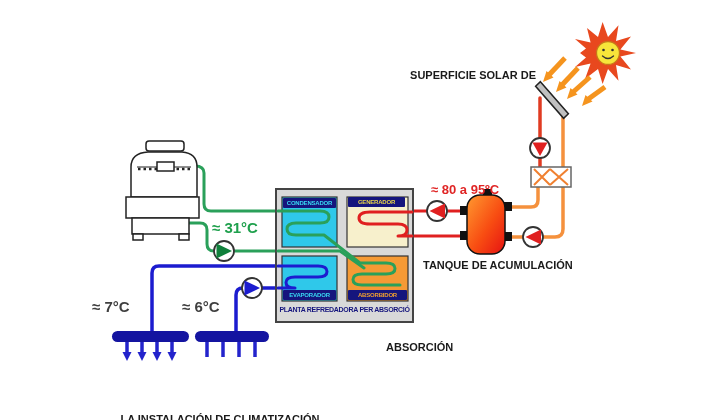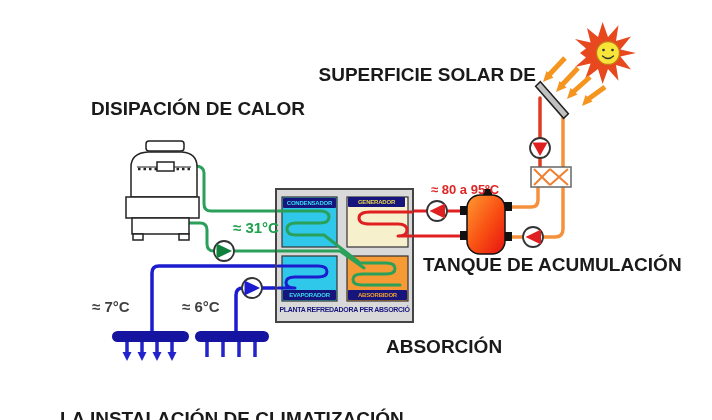--- a/index.html
+++ b/index.html
@@ -1,23 +1,23 @@
 <!DOCTYPE html>
 <html><head>
 <meta charset="utf-8">
 <style>
   html,body{margin:0;padding:0;background:#fff;}
   .canvas{position:relative;width:712px;height:420px;background:#ffffff;overflow:hidden;
           font-family:"Liberation Sans", sans-serif;}
   .canvas svg{position:absolute;left:0;top:0;}
   .lbl{position:absolute;font-weight:bold;color:#1a1a1a;white-space:nowrap;line-height:18px;}
-  .lbl.big{font-size:19px;}
+  .lbl.big{font-size:11px;}
   .temp{position:absolute;font-weight:bold;white-space:nowrap;}
   .temp.red{color:#e02525;font-size:13px;}
-  .temp.green{color:#1fa04d;font-size:15px;margin-left:21px;}
+  .temp.green{color:#1fa04d;font-size:15px;}
   .temp.blue{color:#404040;font-size:15px;}
   .combar{position:absolute;background:#15157d;border-radius:1px;
           font-size:6px;font-weight:bold;text-align:center;line-height:10px;
           letter-spacing:-0.2px;overflow:hidden;}
   .combar.cyan{color:#38d9f2;}
   .combar.yellow{color:#e8d44a;}
   .combar.orange{color:#f0a030;}
   .plantcap{position:absolute;color:#15157d;font-size:7px;font-weight:bold;
             text-align:center;letter-spacing:-0.3px;white-space:nowrap;}
   .solarcap{text-align:right;}
@@ -153,21 +153,20 @@
       <line x1="172" y1="342" x2="172" y2="353"></line>
           <polygon points="167.5,352 176.5,352 172,361" stroke="none"></polygon>
       <line x1="207" y1="342" x2="207" y2="357"></line>
       <line x1="223" y1="342" x2="223" y2="357"></line>
       <line x1="239" y1="342" x2="239" y2="357"></line>
       <line x1="255" y1="342" x2="255" y2="357"></line>
     </g>
   </g>
 </svg>
 
-<div class="lbl big" style="left:91px;top:100px;">DISIPACIÓN DE CALOR</div>
 
 <div class="lbl big solarcap" style="right:176px;top:66px;">SUPERFICIE SOLAR DE</div>
 
 <div class="temp red" style="left:405px;top:182px;margin-left:26px;">≈ 80 a 95ºC</div>
 <div class="lbl big" style="left:423px;top:256px;">TANQUE DE ACUMULACIÓN</div>
 
 <div class="lbl big" style="left:386px;top:338px;">ABSORCIÓN</div>
 
 <div class="temp green" style="left:212px;top:219px;">≈ 31°C</div>
 <div class="temp blue" style="left:92px;top:298px;">≈ 7°C</div>

